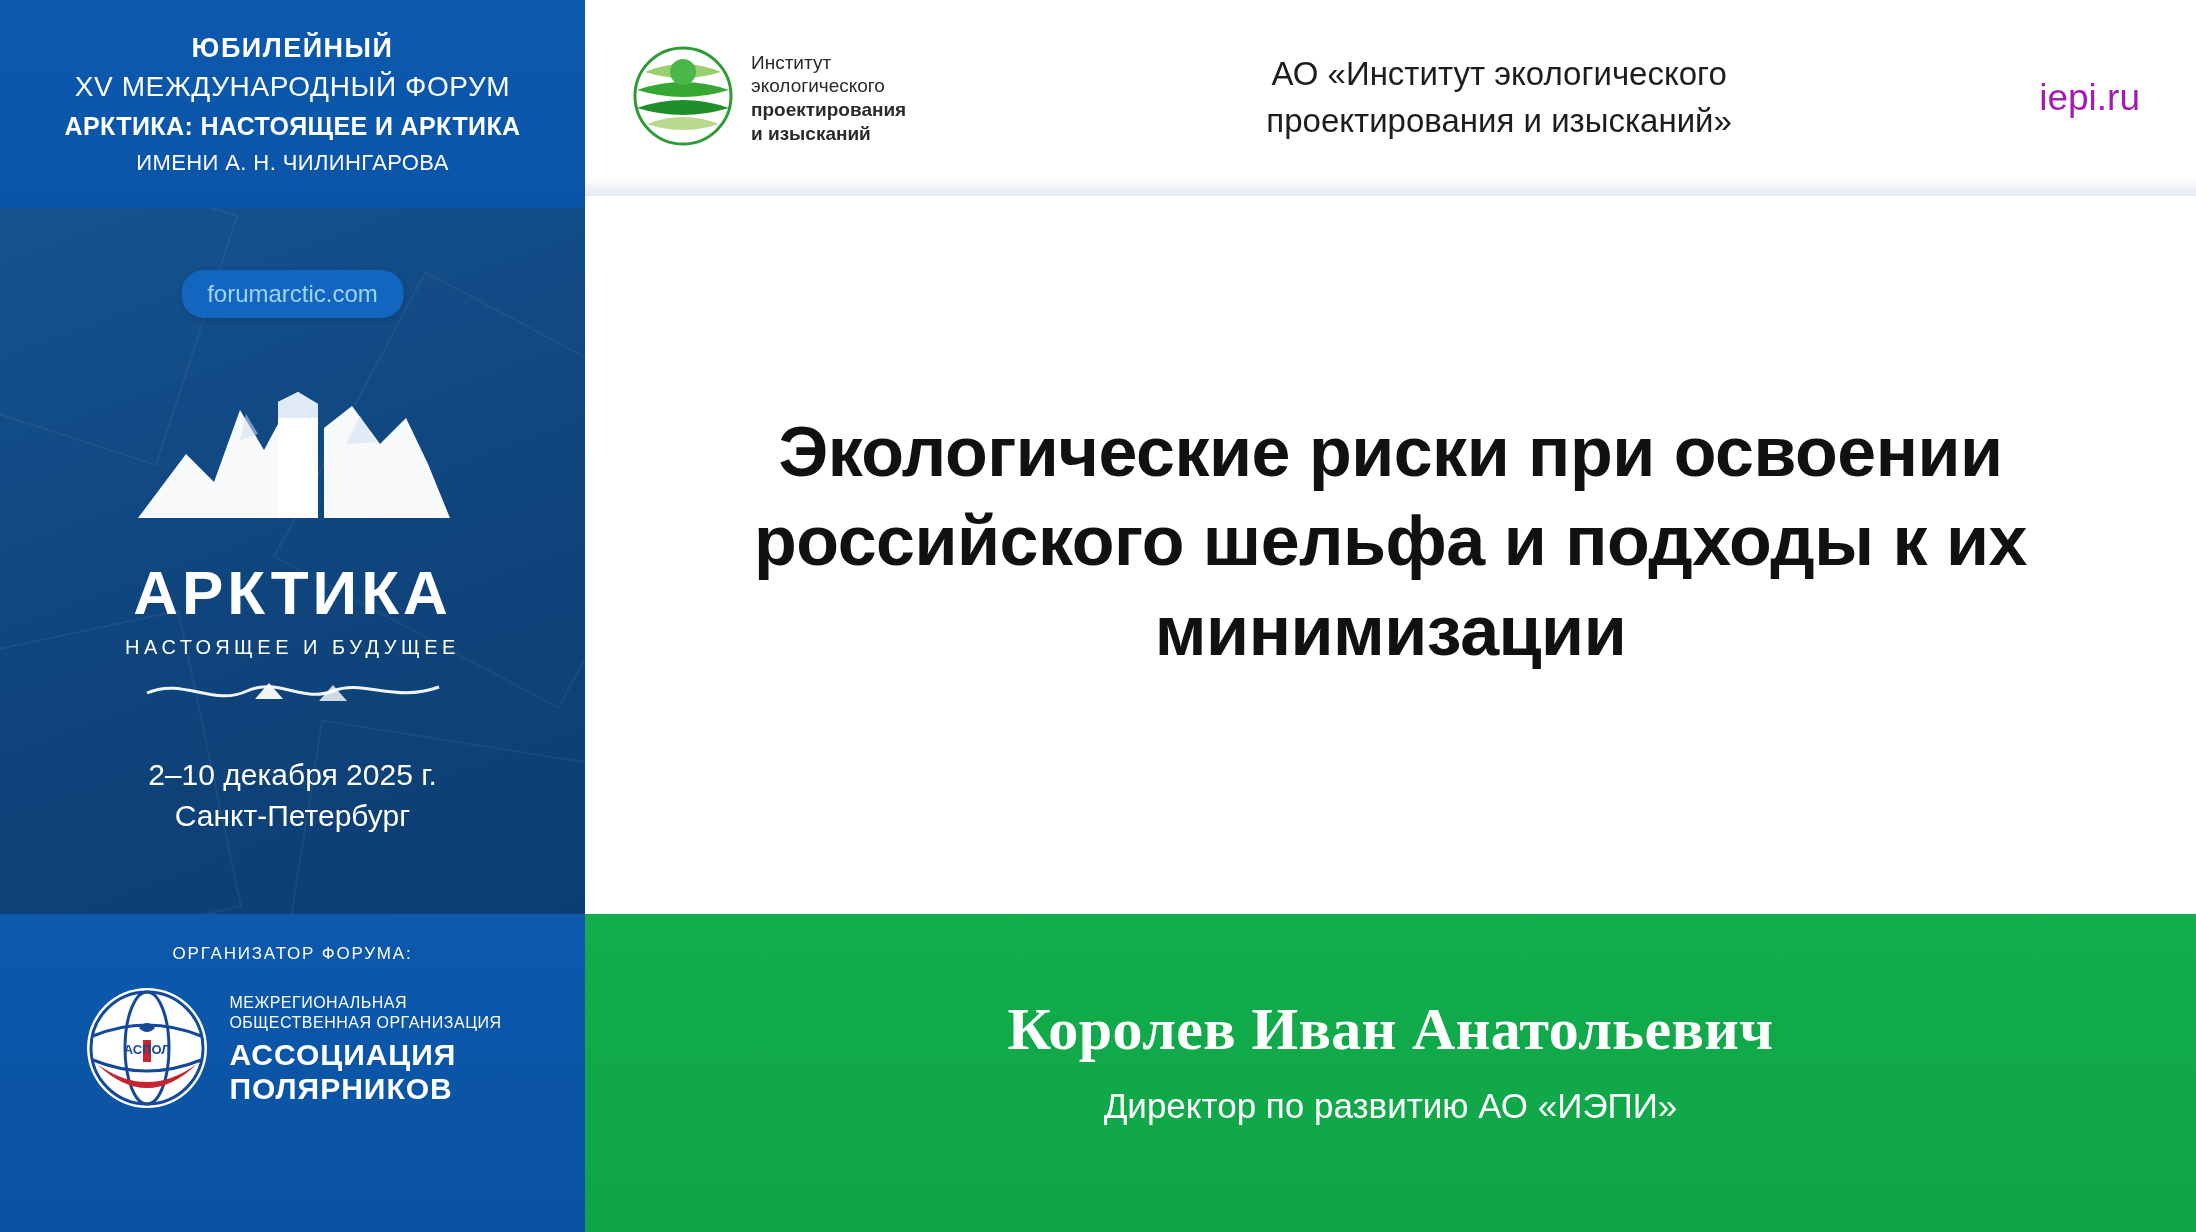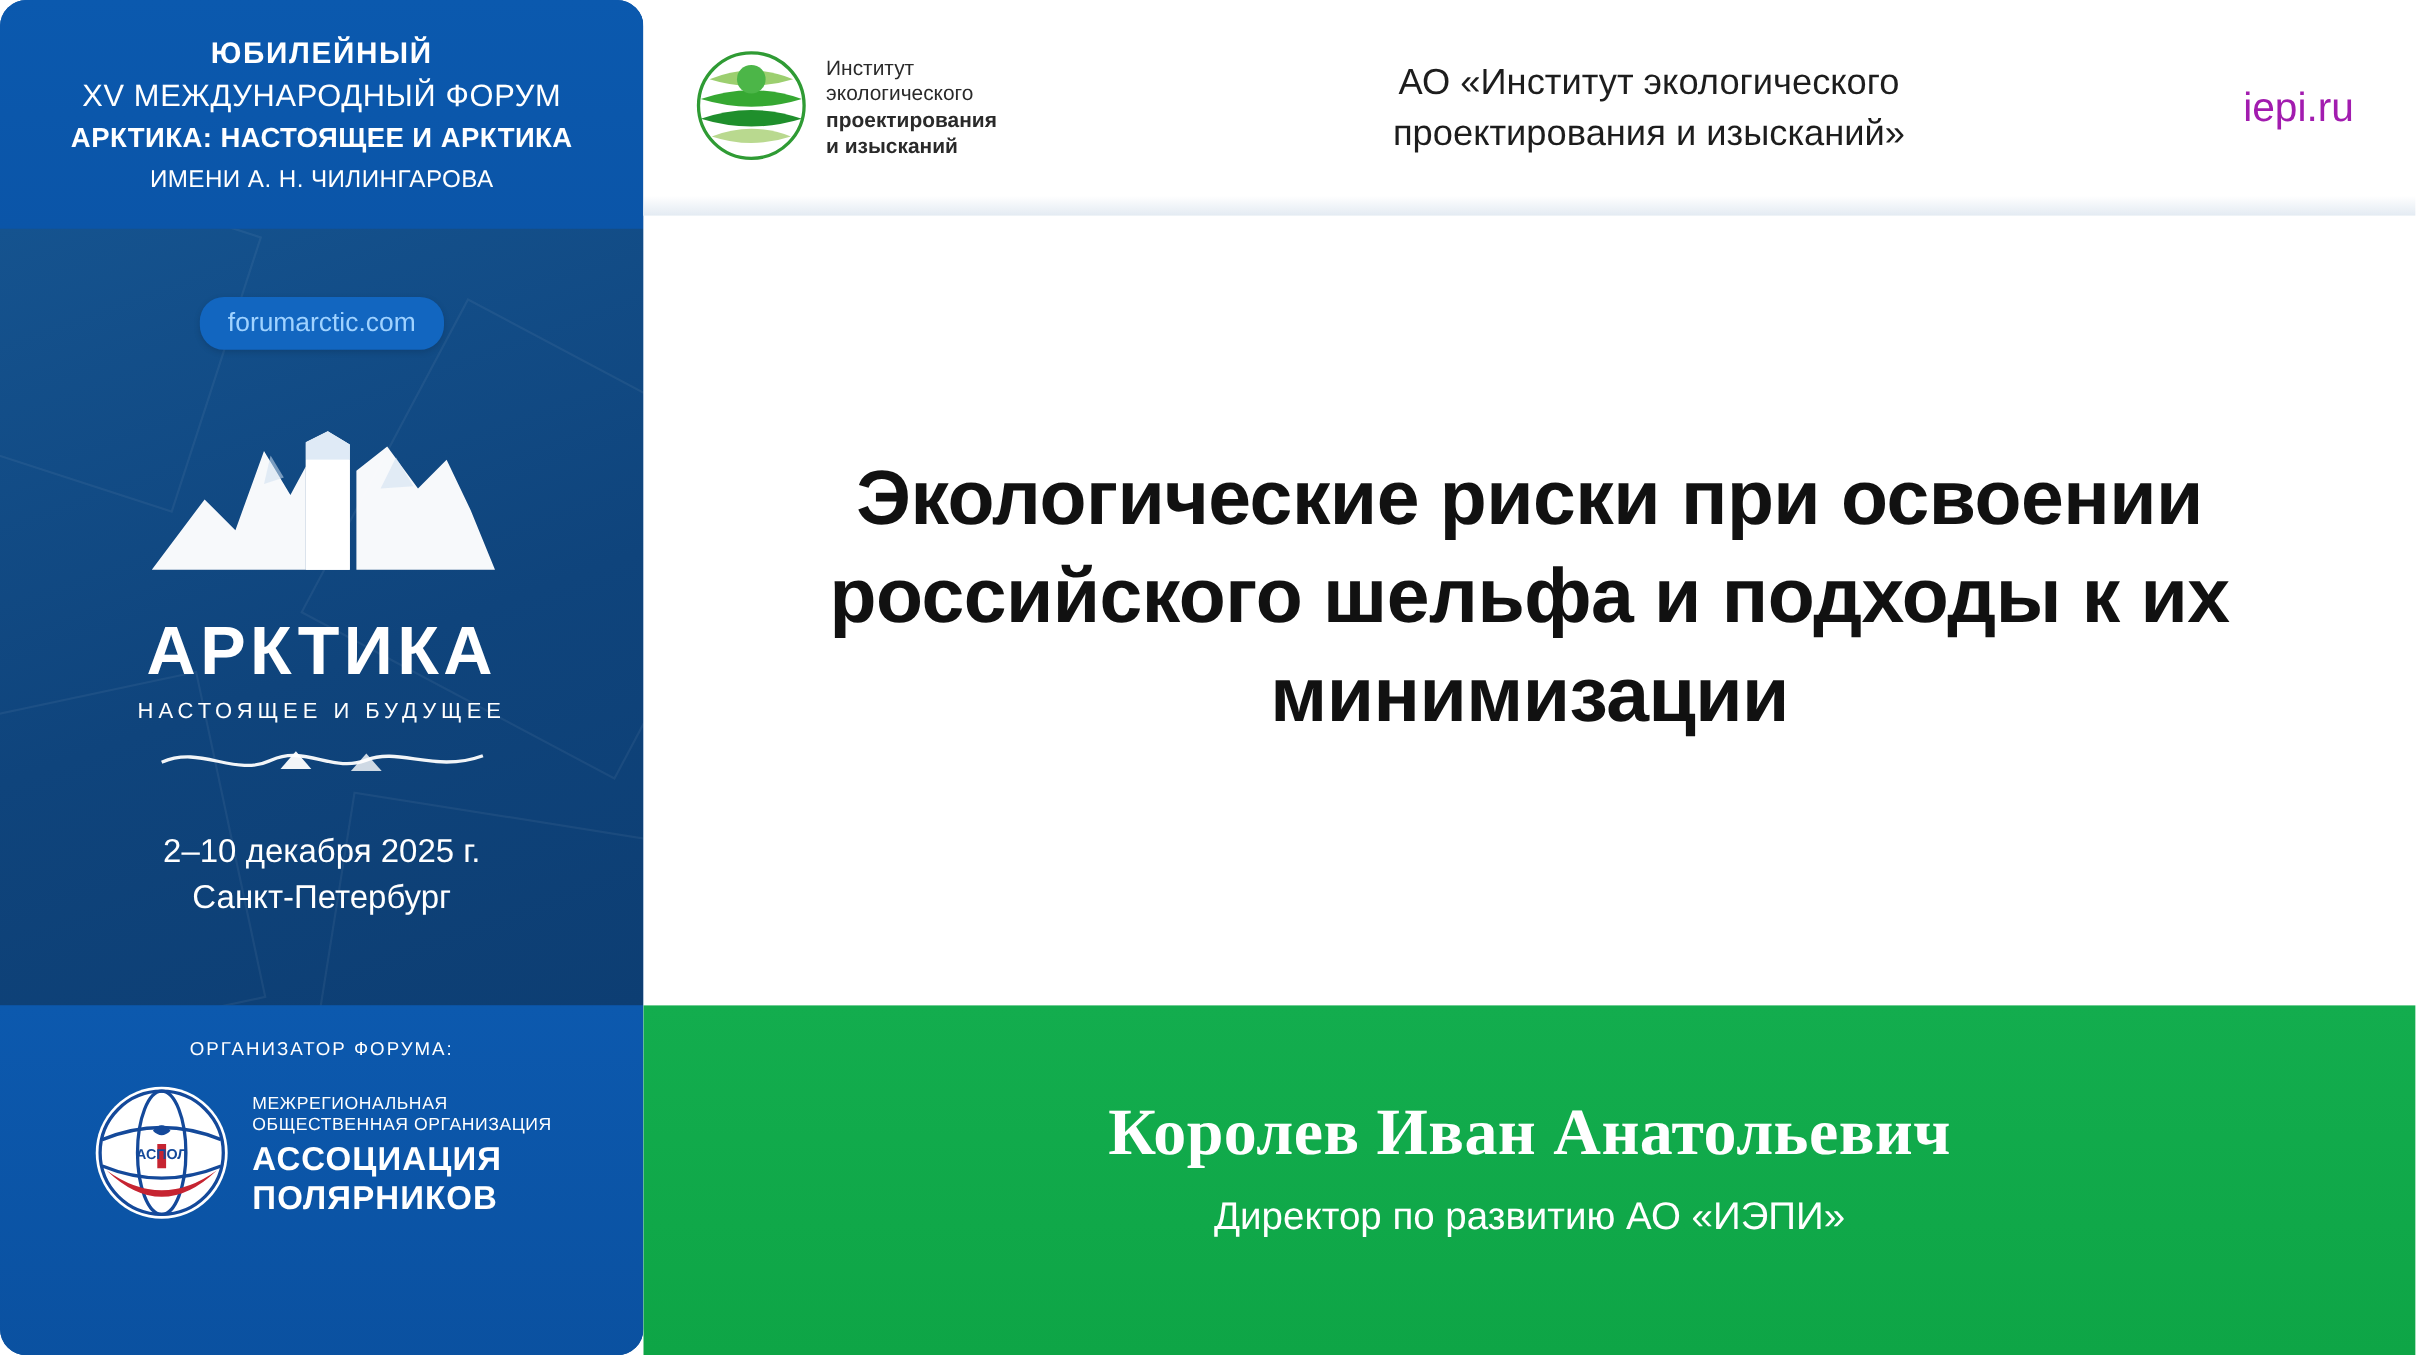--- a/index.html
+++ b/index.html
@@ -23,21 +23,20 @@
 
   
   .sidebar {
     position: relative;
     width: 585px;
     height: 1232px;
     flex: 0 0 585px;
     background: #0b4f9e;
     color: #ffffff;
     overflow: hidden;
-    border-radius: 24px;
   }
   .sidebar-top {
     position: relative;
     height: 208px;
     background: #0e5cb5;
     background: linear-gradient(180deg,#0b59ae 0%, #0b55a8 100%);
     display: flex;
     flex-direction: column;
     align-items: center;
     justify-content: center;
@@ -180,20 +179,21 @@
   }
   .header {
     position: relative;
     height: 196px;
     flex: 0 0 196px;
     display: flex;
     align-items: center;
     padding: 0 56px 0 44px;
     box-sizing: border-box;
     background: #ffffff;
+    border-radius: 25px;
   }
   .header::after {
     content: "";
     position: absolute;
     left: 0; right: 0; bottom: 0;
     height: 18px;
     background: linear-gradient(180deg, rgba(229,236,243,0) 0%, rgba(222,231,240,.85) 100%);
   }
   .logo-block {
     display: flex;

